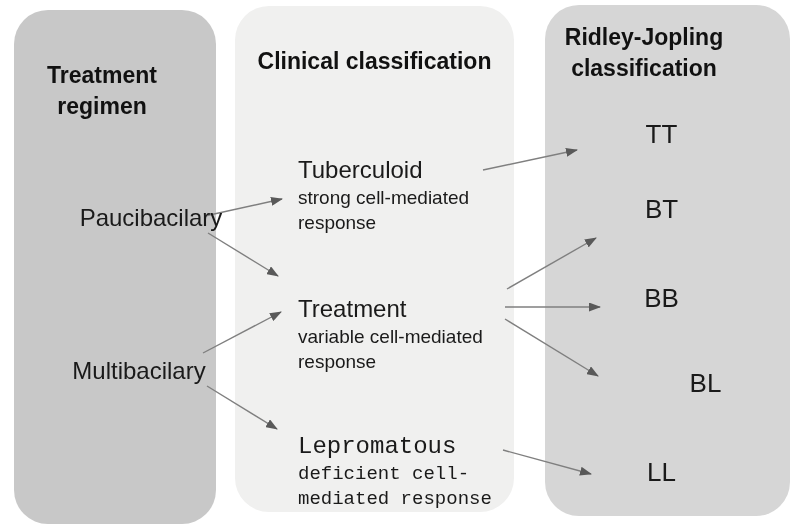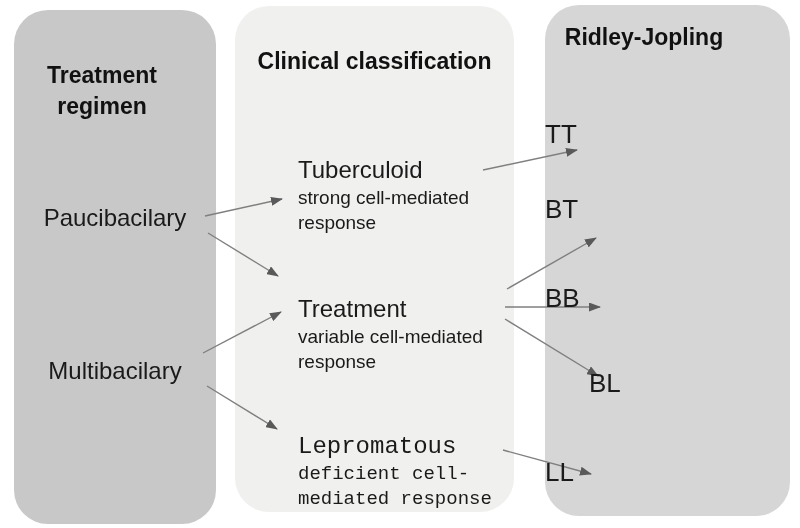--- a/index.html
+++ b/index.html
@@ -30,35 +30,35 @@
   #ridley-title    { left: 545px; top: 22px; width: 198px; }
 
   .regimen-item {
     position: absolute;
     left: 14px;
     width: 202px;
     text-align: center;
     font-size: 24px;
     line-height: 28px;
   }
-  #item-paucibacilary { top: 204px; }
-  #item-multibacilary { top: 357px; }
+  #item-paucibacilary { top: 204px; padding-left: 36px; }
+  #item-multibacilary { top: 357px; padding-left: 24px; }
 
   .clinical-group { position: absolute; left: 298px; width: 212px; }
   #group-tuberculoid { top: 154px; }
   #group-borderline  { top: 293px; }
   #group-lepromatous { top: 431px; font-family: Liberation Mono, monospace; }
   .clinical-name { font-size: 24px; line-height: 31px; }
   .clinical-desc { font-size: 19px; line-height: 25px; max-width: 205px; }
 
   .rj-item {
     position: absolute;
     left: 545px;
     width: 233px;
-    text-align: left;
+    text-align: center;
     font-size: 26px;
     line-height: 30px;
   }
   #rj-tt { top: 119px; }
   #rj-bt { top: 194px; }
   #rj-bb { top: 283px; }
   #rj-bl { top: 368px; margin-left: 44px; }
   #rj-ll { top: 457px; }
 
   #arrow-layer {
@@ -96,20 +96,21 @@
 
   <div class="col-title" id="treatment-title">
     <span style="display:block">Treatment</span>
     <span style="display:block">regimen</span>
   </div>
 
   <div class="col-title" id="clinical-title">Clinical classification</div>
 
   <div class="col-title" id="ridley-title">
     <span style="display:block">Ridley-Jopling</span>
+    <span style="display:block">classification</span>
   </div>
 
   <div class="regimen-item" id="item-paucibacilary">Paucibacilary</div>
   <div class="regimen-item" id="item-multibacilary">Multibacilary</div>
 
   <div class="clinical-group" id="group-tuberculoid">
     <div class="clinical-name">Tuberculoid</div>
     <div class="clinical-desc">strong cell-mediated response</div>
   </div>
 

